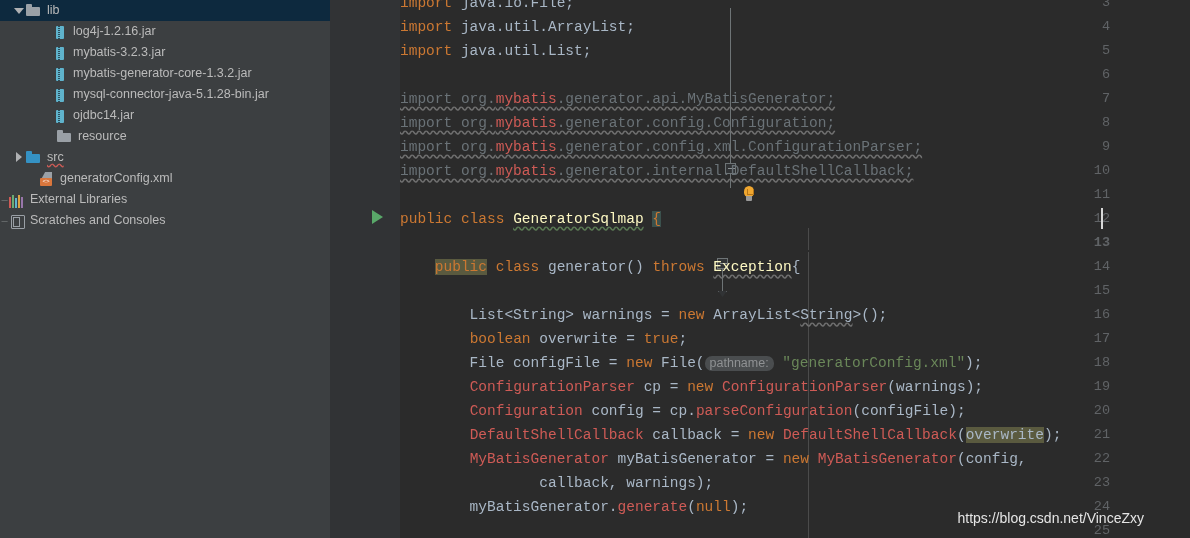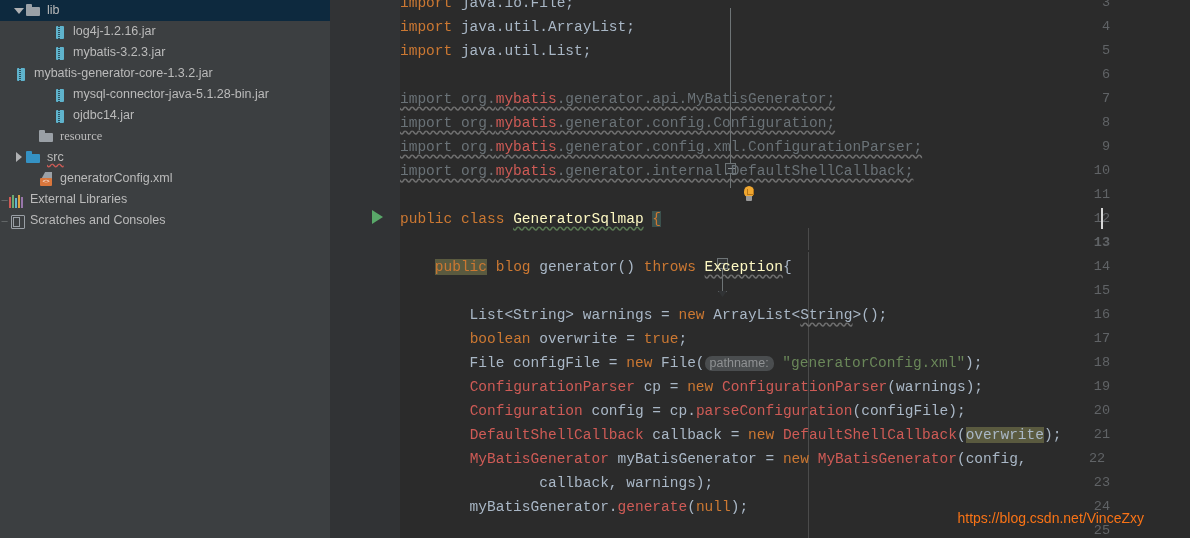--- a/index.html
+++ b/index.html
@@ -195,21 +195,21 @@
     width: 6px; height: 5px; background: #9a9a9a; border-radius: 0 0 1px 1px;
   }
   .indent-guide {
     position: absolute; width: 1px; background: #4b4b4b;
   }
   #caret {
     position: absolute; width: 2px; background: #d8d8d8;
   }
   #watermark {
     position: absolute; right: 14px; bottom: 12px;
-    color: #f97316; font-size: 14px;
+    color: #e5e5e5; font-size: 14px;
     font-family: "Liberation Sans", sans-serif;
   }
 </style>
 </head>
 <body>
 
 <div id="app">
 
   <div id="project-tree">
     <div id="tree-rows">
@@ -221,36 +221,36 @@
         <div class="tree-row" style="padding-left: 39px;">
           <span class="twisty"></span>
           <span class="ico ico-jar"></span>
           <span class="tree-label">log4j-1.2.16.jar</span>
         </div>
         <div class="tree-row" style="padding-left: 39px;">
           <span class="twisty"></span>
           <span class="ico ico-jar"></span>
           <span class="tree-label">mybatis-3.2.3.jar</span>
         </div>
-        <div class="tree-row" style="">
+        <div class="tree-row" style="padding-left: 39px;">
           <span class="twisty"></span>
           <span class="ico ico-jar"></span>
           <span class="tree-label">mybatis-generator-core-1.3.2.jar</span>
         </div>
         <div class="tree-row" style="padding-left: 39px;">
           <span class="twisty"></span>
           <span class="ico ico-jar"></span>
           <span class="tree-label">mysql-connector-java-5.1.28-bin.jar</span>
         </div>
         <div class="tree-row" style="padding-left: 39px;">
           <span class="twisty"></span>
           <span class="ico ico-jar"></span>
           <span class="tree-label">ojdbc14.jar</span>
         </div>
-        <div class="tree-row" style="padding-left: 26px; font-family: Liberation Serif, serif;">
+        <div class="tree-row" style="padding-left: 44px;">
           <span class="twisty"></span>
           <span class="ico ico-folder"></span>
           <span class="tree-label">resource</span>
         </div>
         <div class="tree-row" style="padding-left: 13px;">
           <span class="twisty closed"></span>
           <span class="ico ico-folder src"></span>
           <span class="tree-label wavy">src</span>
         </div>
         <div class="tree-row" style="padding-left: 26px;">
@@ -305,42 +305,42 @@
         <div class="ln" style="top: 207px;">12</div>
         <div class="ln" style="top: 231px; font-weight: bold;">13</div>
         <div class="ln" style="top: 255px;">14</div>
         <div class="ln" style="top: 279px;">15</div>
         <div class="ln" style="top: 303px;">16</div>
         <div class="ln" style="top: 327px;">17</div>
         <div class="ln" style="top: 351px;">18</div>
         <div class="ln" style="top: 375px;">19</div>
         <div class="ln" style="top: 399px;">20</div>
         <div class="ln" style="top: 423px;">21</div>
-        <div class="ln" style="top: 447px; text-align: center;">22</div>
+        <div class="ln" style="top: 447px;">22</div>
         <div class="ln" style="top: 471px;">23</div>
         <div class="ln" style="top: 495px;">24</div>
         <div class="ln" style="top: 519px;">25</div>
       </div>
 
     <div class="indent-guide" style="left:478px; top:252px; height:286px;"></div>
     <div class="indent-guide" style="left:478px; top:228px; height:22px;"></div>
 
     <div id="code">
       <div class="cl" style="top:-9px;"><span class="kw">import</span> java.io.File;</div>
       <div class="cl" style="top:15px;"><span class="kw">import</span> java.util.ArrayList;</div>
       <div class="cl" style="top:39px;"><span class="kw">import</span> java.util.List;</div>
       <div class="cl" style="top:63px;"></div>
       <div class="cl gray wav-gray" style="top:87px;">import org.<span class="err">mybatis</span>.generator.api.MyBatisGenerator;</div>
       <div class="cl gray wav-gray" style="top:111px;">import org.<span class="err">mybatis</span>.generator.config.Configuration;</div>
       <div class="cl gray wav-gray" style="top:135px;">import org.<span class="err">mybatis</span>.generator.config.xml.ConfigurationParser;</div>
       <div class="cl gray wav-gray" style="top:159px;">import org.<span class="err">mybatis</span>.generator.internal.DefaultShellCallback;</div>
       <div class="cl" style="top:183px;"></div>
       <div class="cl" style="top:207px;"><span class="kw">public class</span> <span class="clsname wav-grn">GeneratorSqlmap</span> <span class="hl-brace kw">{</span></div>
       <div class="cl" style="top:231px;"></div>
-      <div class="cl" style="top:255px;">    <span class="hl-ident kw">public</span> <span class="kw">blog</span> <span class="ident">generator</span><span class="typ">()</span> <span class="kw">throws</span> <span class="clsname wav-gray">Exception</span>{</div>
+      <div class="cl" style="top:255px;">    <span class="hl-ident kw">public</span> <span class="kw">class</span> <span class="ident">generator</span><span class="typ">()</span> <span class="kw">throws</span> <span class="clsname wav-gray">Exception</span>{</div>
       <div class="cl" style="top:279px;"></div>
       <div class="cl" style="top:303px;">        List&lt;String&gt; warnings = <span class="kw">new</span> ArrayList&lt;<span class="wav-gray">String</span>&gt;();</div>
       <div class="cl" style="top:327px;">        <span class="kw">boolean</span> overwrite = <span class="kw">true</span>;</div>
       <div class="cl" style="top:351px;">        File configFile = <span class="kw">new</span> File(<span class="hint">pathname:</span> <span class="str">"generatorConfig.xml"</span>);</div>
       <div class="cl" style="top:375px;">        <span class="err">ConfigurationParser</span> cp = <span class="kw">new</span> <span class="err">ConfigurationParser</span>(warnings);</div>
       <div class="cl" style="top:399px;">        <span class="err">Configuration</span> config = cp.<span class="meth">parseConfiguration</span>(configFile);</div>
       <div class="cl" style="top:423px;">        <span class="err">DefaultShellCallback</span> callback = <span class="kw">new</span> <span class="err">DefaultShellCallback</span>(<span class="hl-ident">overwrite</span>);</div>
       <div class="cl" style="top:447px;">        <span class="err">MyBatisGenerator</span> myBatisGenerator = <span class="kw">new</span> <span class="err">MyBatisGenerator</span>(config,</div>
       <div class="cl" style="top:471px;">                callback, warnings);</div>
       <div class="cl" style="top:495px;">        myBatisGenerator.<span class="meth">generate</span>(<span class="kw">null</span>);</div>

